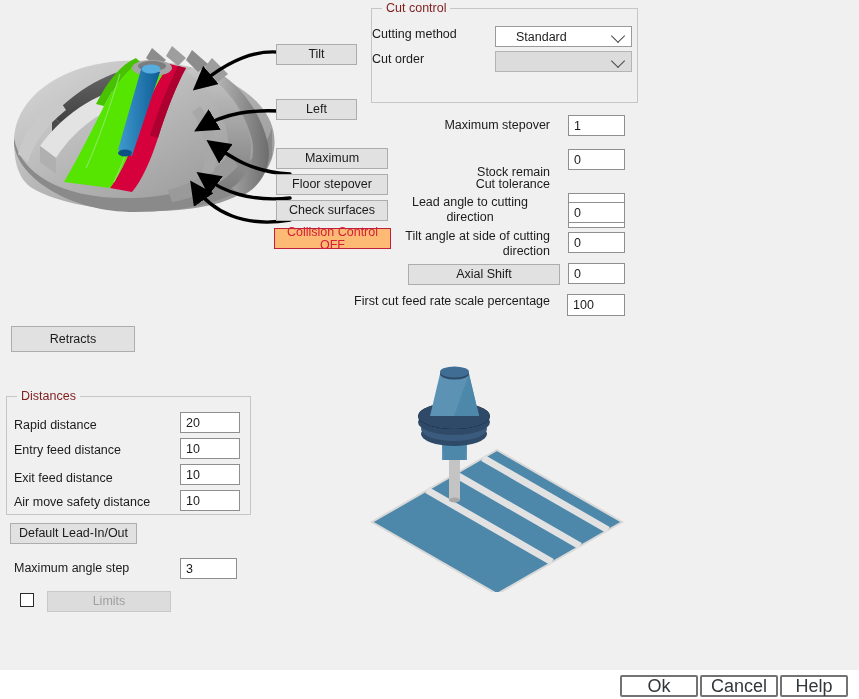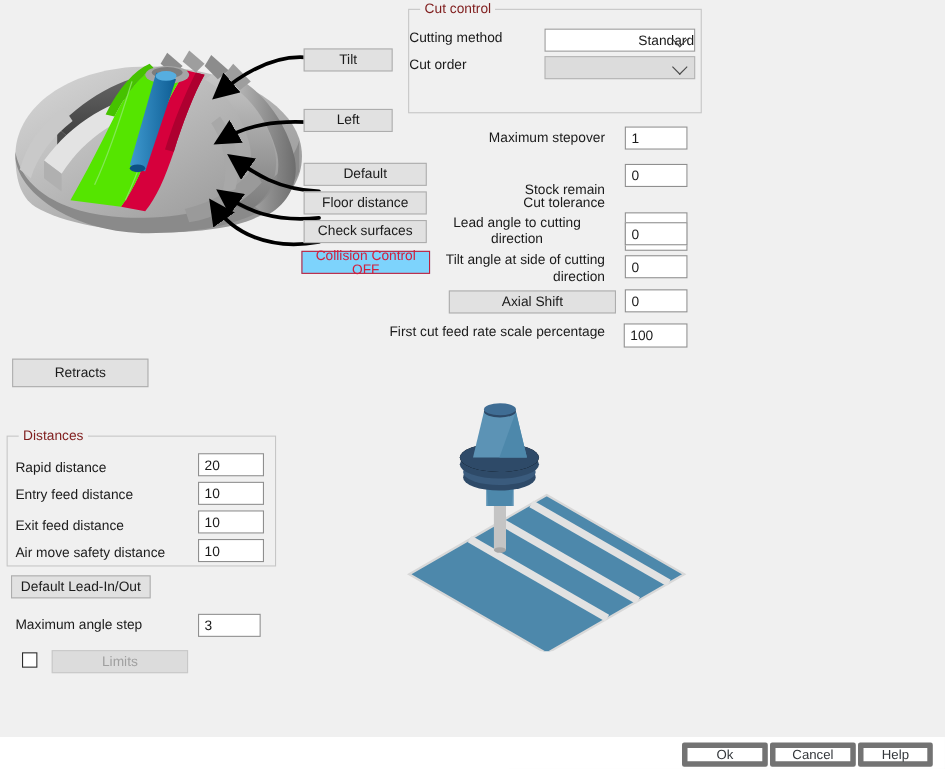--- a/index.html
+++ b/index.html
@@ -47,21 +47,21 @@
     display: flex;
     align-items: center;
     justify-content: center;
     padding: 0;
     box-sizing: border-box;
     cursor: default;
   }
   .btn.alert {
     border-color: #c0203c;
     color: #d21f3c;
-    background: #7dd3fc;
+    background: #fdba74;
   }
   .btn.disabled {
     color: #a0a0a0;
     background: #dcdcdc;
     border-color: #c8c8c8;
   }
 
   
   .tbox {
     position: absolute;
@@ -90,21 +90,20 @@
   .combo {
     position: absolute;
     box-sizing: border-box;
     border: 1px solid #9a9a9a;
     background: #ffffff;
     display: flex;
     align-items: center;
     font-size: 12.5px;
     color: #1b1b1b;
     padding-left: 20px;
-    justify-content: flex-end;
   }
   .combo.disabled { background: #dcdcdc; border-color: #b4b4b4; }
   .combo .chev {
     position: absolute;
     right: 8px;
     top: 50%;
     width: 9px;
     height: 9px;
     margin-top: -6px;
     border-right: 1.6px solid #4a4a4a;
@@ -129,23 +128,23 @@
     top: 670px;
     width: 859px;
     height: 29px;
     background: #ffffff;
   }
   .dlgbtn {
     position: absolute;
     top: 5px;
     height: 22px;
     background: #ffffff;
-    border: 5px solid #737373;
+    border: 2px solid #737373;
     border-radius: 2px;
-    font-size: 12px;
+    font-size: 18px;
     color: #33373b;
     display: flex;
     align-items: center;
     justify-content: center;
     box-sizing: border-box;
     cursor: default;
   }
 
   .gfx { position: absolute; }
 </style>
@@ -234,23 +233,23 @@
     <marker id="ah1" markerWidth="7" markerHeight="7" refX="5" refY="3.5" orient="auto" markerUnits="strokeWidth">
       <path d="M0,0 L7,3.5 L0,7 z" fill="#000000"></path>
     </marker>
   </defs>
 </svg>
 
 <div class="btn" style="left:276px; top:44px; width:81px; height:21px;">Tilt</div>
 
 <div class="btn" style="left:276px; top:99px; width:81px; height:21px;">Left</div>
 
-<div class="btn" style="left:276px; top:148px; width:112px; height:21px;">Default</div>
-
-<div class="btn" style="left:276px; top:174px; width:112px; height:21px;">Floor distance</div>
+<div class="btn" style="left:276px; top:148px; width:112px; height:21px;">Maximum</div>
+
+<div class="btn" style="left:276px; top:174px; width:112px; height:21px;">Floor stepover</div>
 
 <div class="btn" style="left:276px; top:200px; width:112px; height:21px;">Check surfaces</div>
 
 <div class="btn alert" style="left:274px; top:228px; width:117px; height:21px;">Collision Control OFF</div>
 
 <div class="groupbox" style="left:371px; top:8px; width:265px; height:93px;">
   <span class="gb-title">Cut control</span>
 </div>
 
 <div class="lbl" style="left:372px; top:27px;">Cutting method</div>

